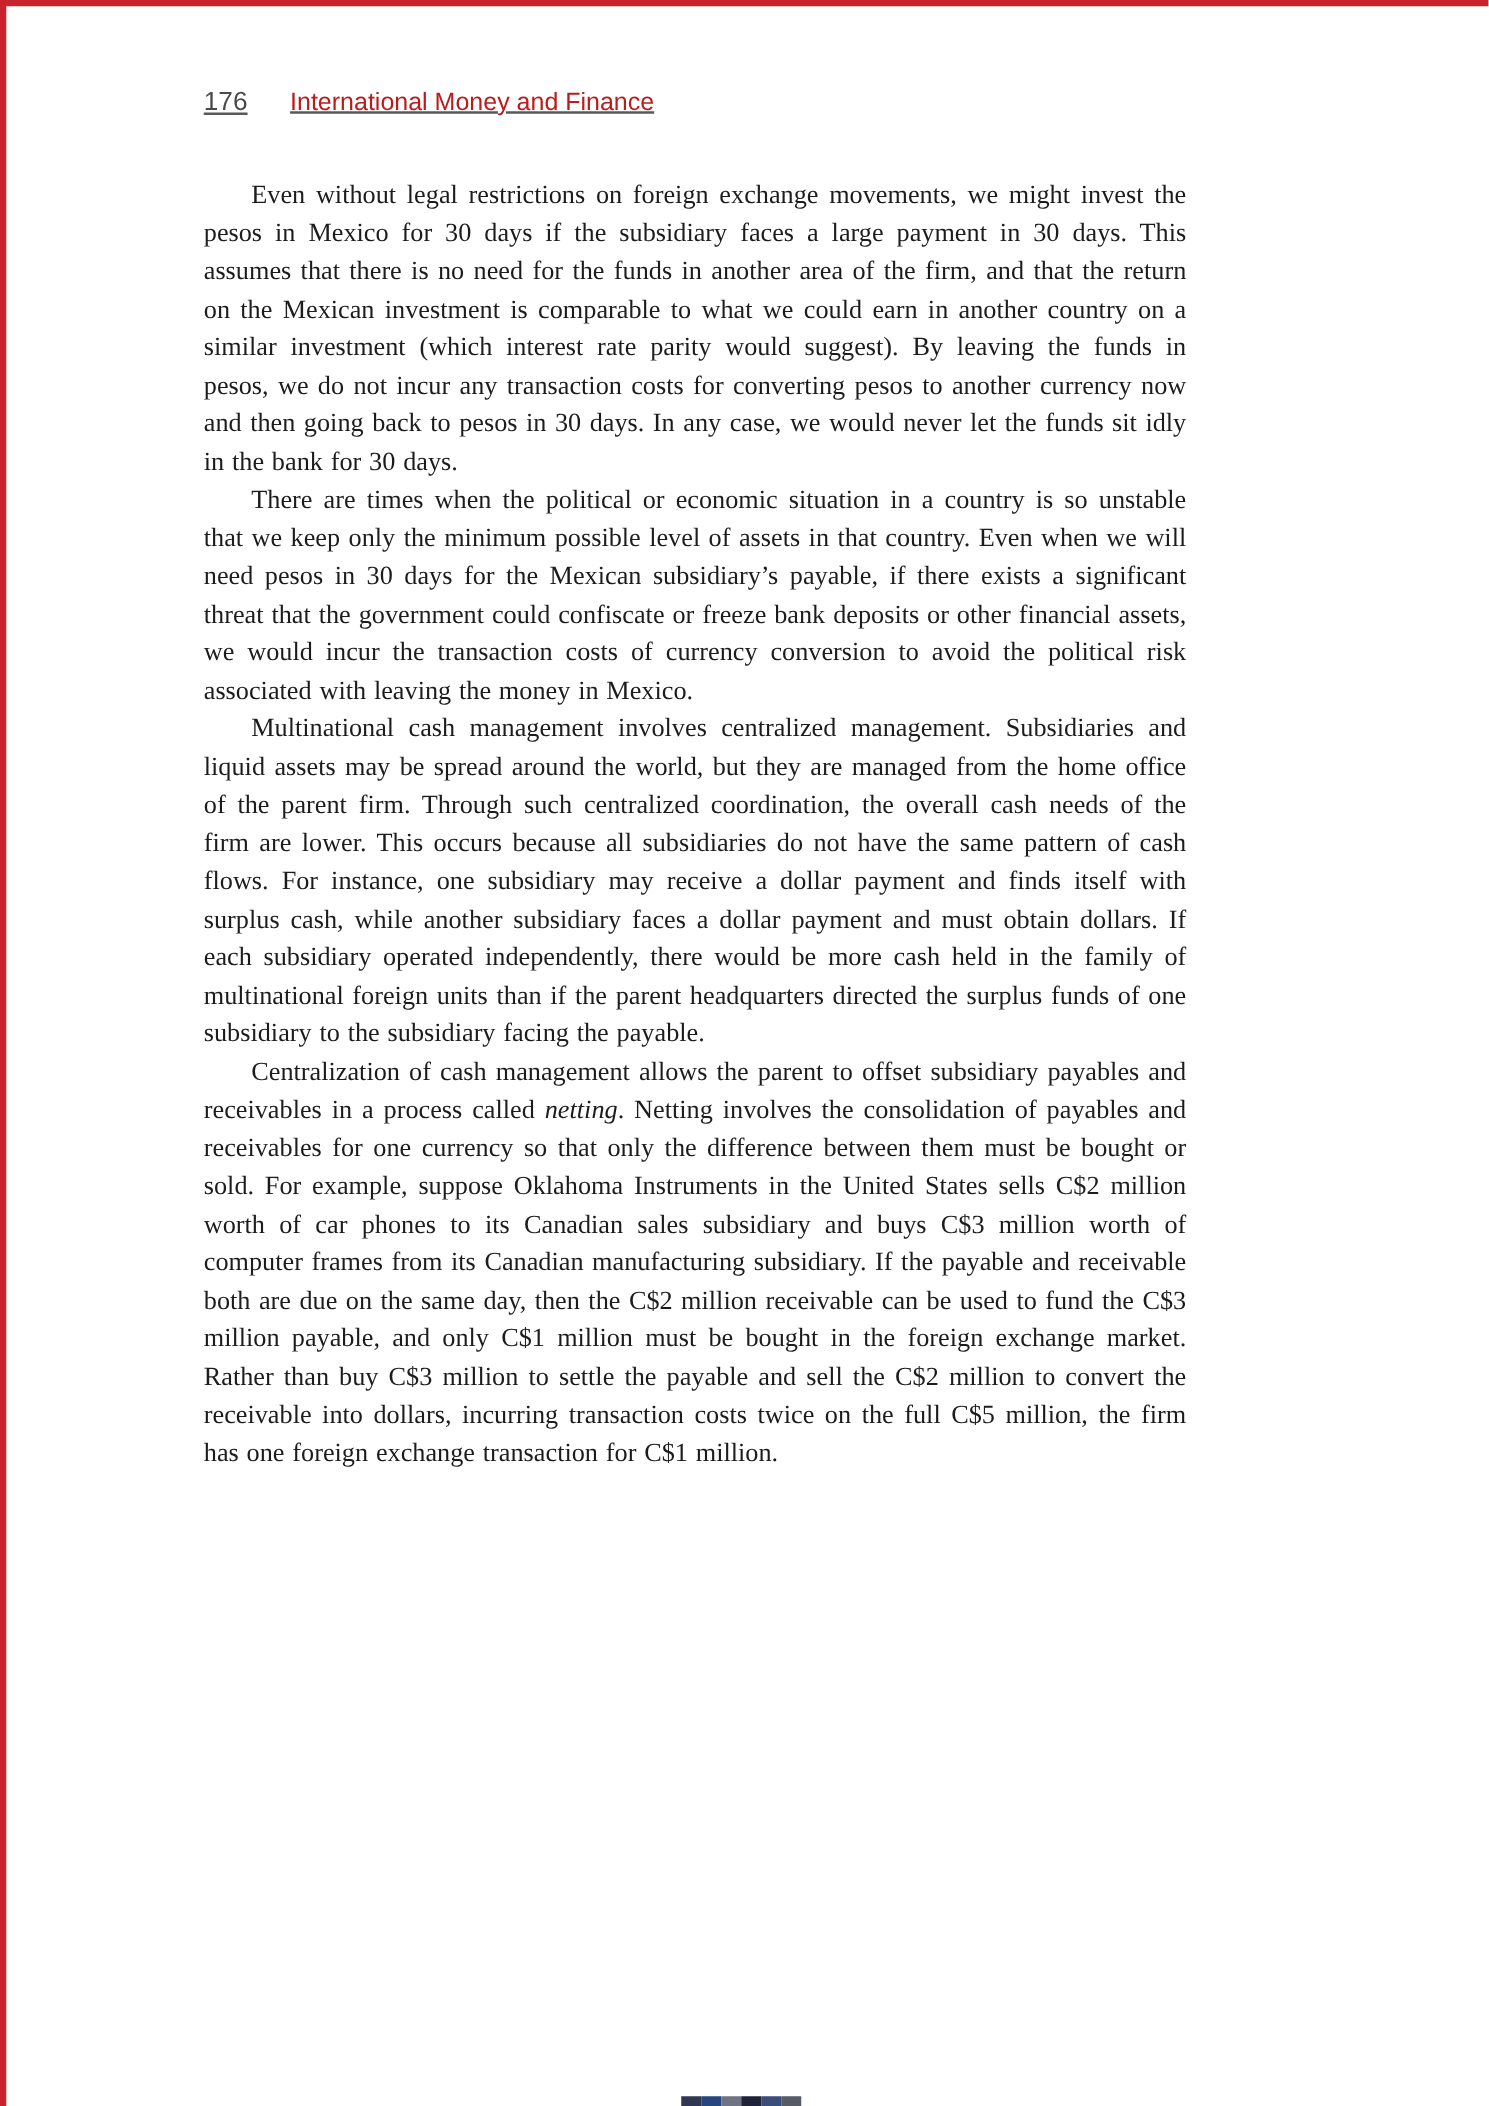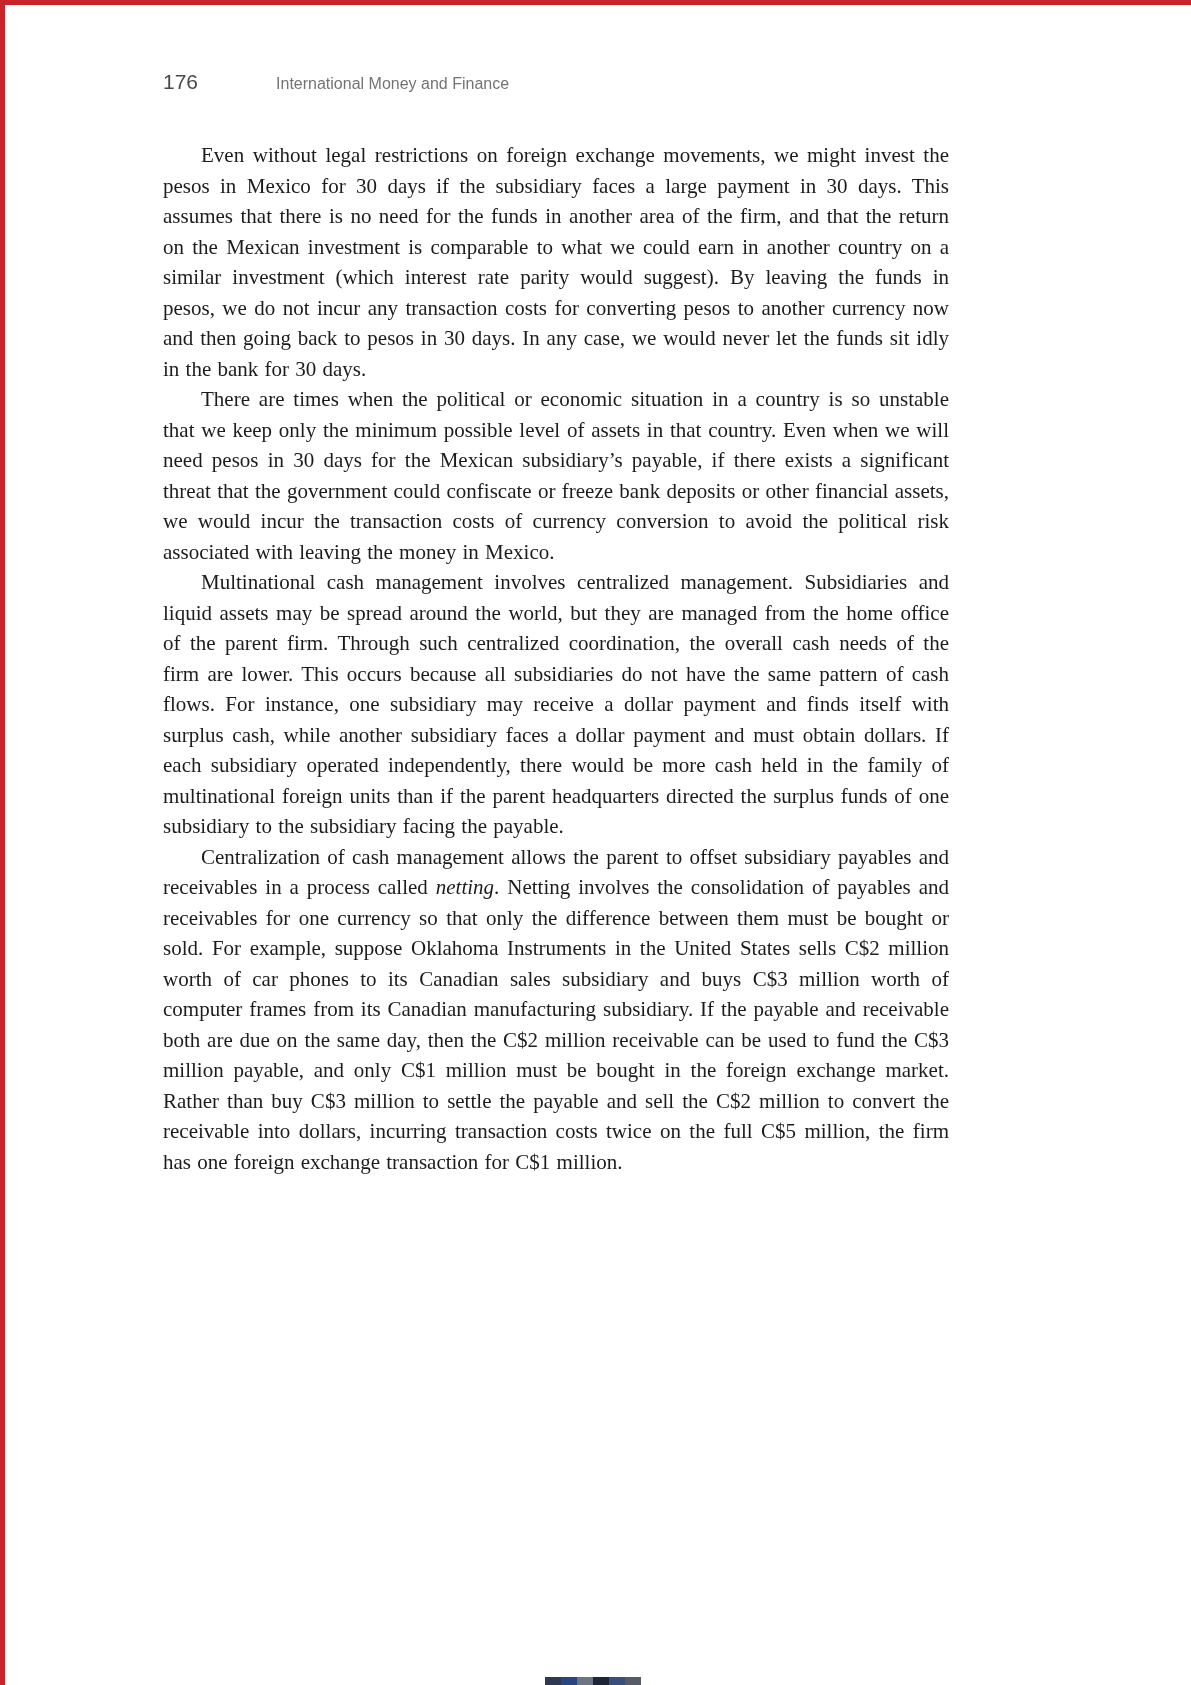--- a/index.html
+++ b/index.html
@@ -33,29 +33,29 @@
     top: 70px;
     width: 786px;
   }
   .running-head {
     display: flex;
     align-items: baseline;
     gap: 34px;
     font-family: "Liberation Sans", sans-serif;
     color: #595959;
     margin-bottom: 46px;
+    text-decoration: underline;
   }
   .page-number {
     font-size: 21px;
     color: #4a4a4a;
   }
   .head-title {
-    font-size: 16px;
-    color: #737373;
-    margin-left: 44px;
+    font-size: 20px;
+    color: #b91c1c;
   }
   .body-text p {
     margin: 0;
     text-indent: 38px;
     text-align: justify;
     font-size: 21px;
     line-height: 30.5px;
     color: #1c1c1c;
     word-spacing: 1px;
   }

